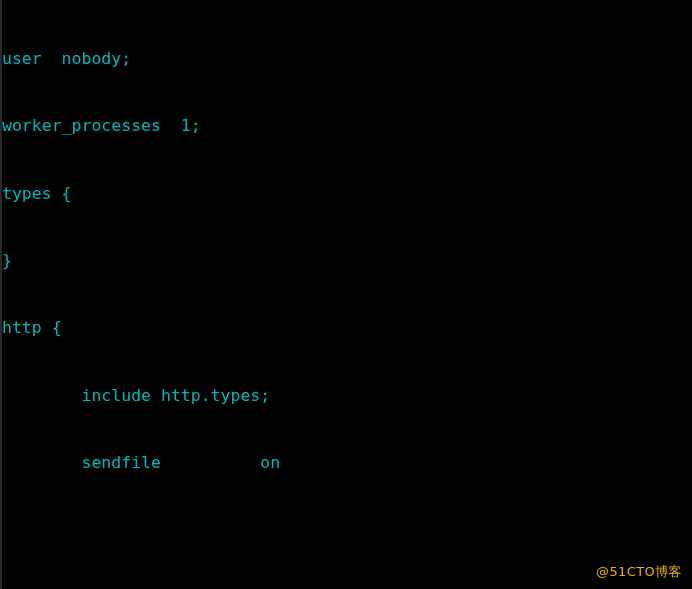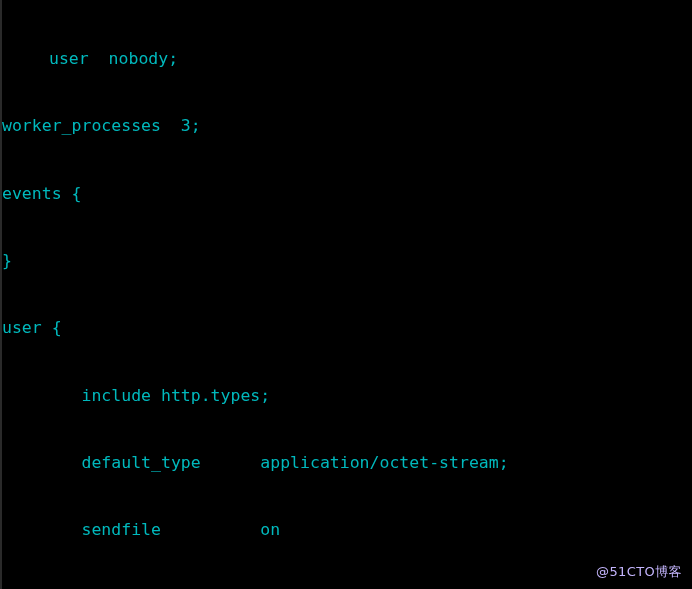--- a/index.html
+++ b/index.html
@@ -42,49 +42,47 @@
     white-space: pre;
     z-index: 2;
   }
   .line {
     display: block;
     height: 22.45px;
     white-space: pre;
   }
   .line:first-child {
     padding-top: 3px;
-    padding-left: 47px;
   }
   #watermark {
     position: absolute;
     right: 10px;
     bottom: 8px;
-    color: #c4b5fd;
+    color: #eab308;
     font-family: "DejaVu Sans", "Liberation Sans", sans-serif;
     font-size: 13px;
     letter-spacing: 0.4px;
     z-index: 6;
     user-select: none;
   }
 </style>
 </head>
 <body>
 
 <div id="terminal">
 
   <div id="left-edge"></div>
 
   <div id="code">
     <span class="line">user  nobody;</span>
-    <span class="line">worker_processes  3;</span>
-    <span class="line">events {</span>
+    <span class="line">worker_processes  1;</span>
+    <span class="line">types {</span>
     <span class="line">}</span>
-    <span class="line">user {</span>
+    <span class="line">http {</span>
     <span class="line">        include http.types;</span>
-    <span class="line">        default_type      application/octet-stream;</span>
     <span class="line">        sendfile          on</span>
     
     
     
     
     
     
     
     
     

